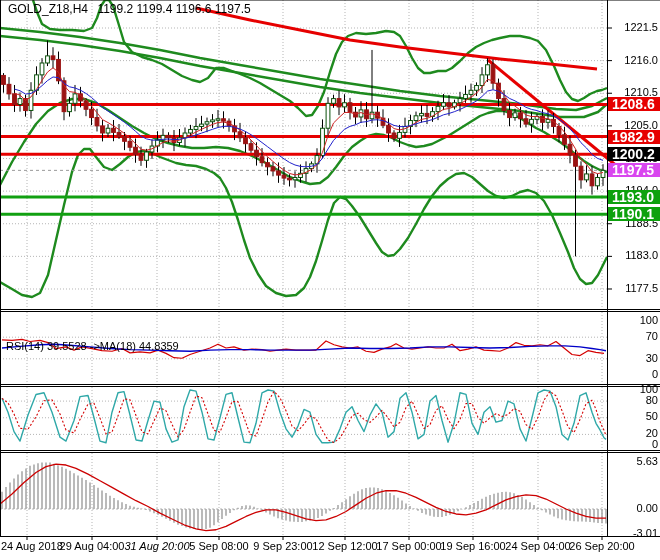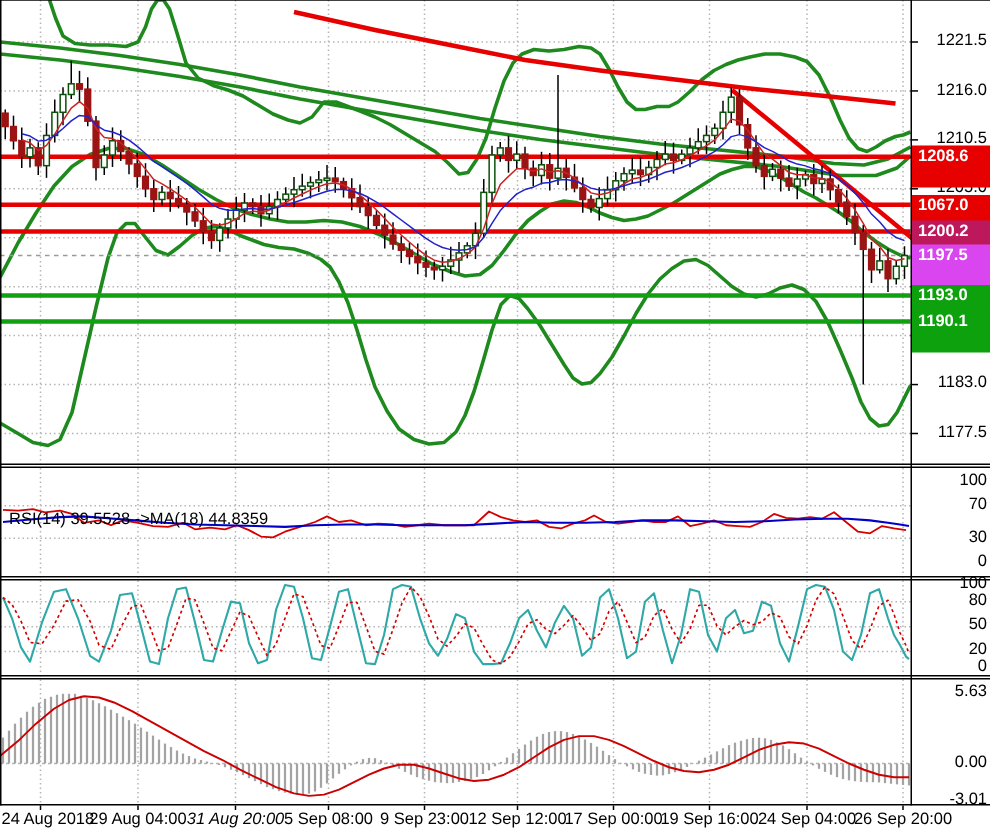--- a/index.html
+++ b/index.html
@@ -1,22 +1,22 @@
 <!DOCTYPE html>
 <html><head>
 <meta charset="utf-8">
 <style>
   html,body{margin:0;padding:0;background:#fff;}
   #terminal{position:relative;width:660px;height:560px;background:#fff;overflow:hidden;
             font-family:"Liberation Sans",sans-serif;color:#000;}
   svg{position:absolute;left:0;top:0;z-index:1;}
   .lbl{position:absolute;z-index:2;font-size:11px;line-height:13px;white-space:nowrap;}
   .ytick{left:612px;width:46px;text-align:right;}
-  .badge{position:absolute;left:608px;width:48px;height:28px;z-index:3;color:#fff;
-         font-size:11px;line-height:14px;font-weight:bold;padding-left:4px;}
+  .badge{position:absolute;left:608px;width:48px;height:14px;z-index:3;color:#fff;
+         font-size:14px;line-height:14px;font-weight:bold;padding-left:4px;}
   .xlab{top:540px;width:80px;text-align:center;}
   .ptitle{font-size:12px;}
 </style>
 </head>
 <body>
 <div id="terminal">
 
 <svg id="svg" width="660" height="560">
       <line x1="27" y1="0" x2="27" y2="537" stroke="#b5b5b5" stroke-width="1" stroke-dasharray="1,2"></line>
       <line x1="92" y1="0" x2="92" y2="537" stroke="#b5b5b5" stroke-width="1" stroke-dasharray="1,2"></line>
@@ -459,34 +459,38 @@
       <line x1="157" y1="537" x2="157" y2="540" stroke="#000000" stroke-width="1"></line>
       <line x1="219" y1="537" x2="219" y2="540" stroke="#000000" stroke-width="1"></line>
       <line x1="283" y1="537" x2="283" y2="540" stroke="#000000" stroke-width="1"></line>
       <line x1="345" y1="537" x2="345" y2="540" stroke="#000000" stroke-width="1"></line>
       <line x1="409" y1="537" x2="409" y2="540" stroke="#000000" stroke-width="1"></line>
       <line x1="473" y1="537" x2="473" y2="540" stroke="#000000" stroke-width="1"></line>
       <line x1="538" y1="537" x2="538" y2="540" stroke="#000000" stroke-width="1"></line>
       <line x1="602" y1="537" x2="602" y2="540" stroke="#000000" stroke-width="1"></line>
     </svg>
 
+<div class="lbl ptitle" style="left:8px;top:3px;">
+  <span>GOLD_Z18,H4</span>
+  <span style="padding-left:6px;">1199.2 1199.4 1196.6 1197.5</span>
+</div>
 
 <div class="lbl ytick" style="top:21px;">1221.5</div>
 <div class="lbl ytick" style="top:54px;">1216.0</div>
 <div class="lbl ytick" style="top:86px;">1210.5</div>
 <div class="lbl ytick" style="top:119px;">1205.0</div>
 <div class="lbl ytick" style="top:152px;">1199.5</div>
 <div class="lbl ytick" style="top:184px;">1194.0</div>
 <div class="lbl ytick" style="top:217px;">1188.5</div>
 <div class="lbl ytick" style="top:249px;">1183.0</div>
 <div class="lbl ytick" style="top:282px;">1177.5</div>
 
 <div class="badge" style="top:97px;background:#e60000;">1208.6</div>
-<div class="badge" style="top:130px;background:#e60000;">1067.0</div>
-<div class="badge" style="top:147px;background:#be185d;">1200.2</div>
+<div class="badge" style="top:130px;background:#e60000;">1982.9</div>
+<div class="badge" style="top:147px;background:#000000;">1200.2</div>
 <div class="badge" style="top:163px;background:#d946ef;">1197.5</div>
 <div class="badge" style="top:190px;background:#0da10d;">1193.0</div>
 <div class="badge" style="top:207px;background:#0da10d;">1190.1</div>
 
 <div class="lbl" style="left:6px;top:314px;margin-top:26px;">RSI(14) 39.5528  -&gt;MA(18) 44.8359</div>
 <div class="lbl ytick" style="top:314px;">100</div>
 <div class="lbl ytick" style="top:330px;">70</div>
 <div class="lbl ytick" style="top:352px;">30</div>
 <div class="lbl ytick" style="top:368px;">0</div>
 

